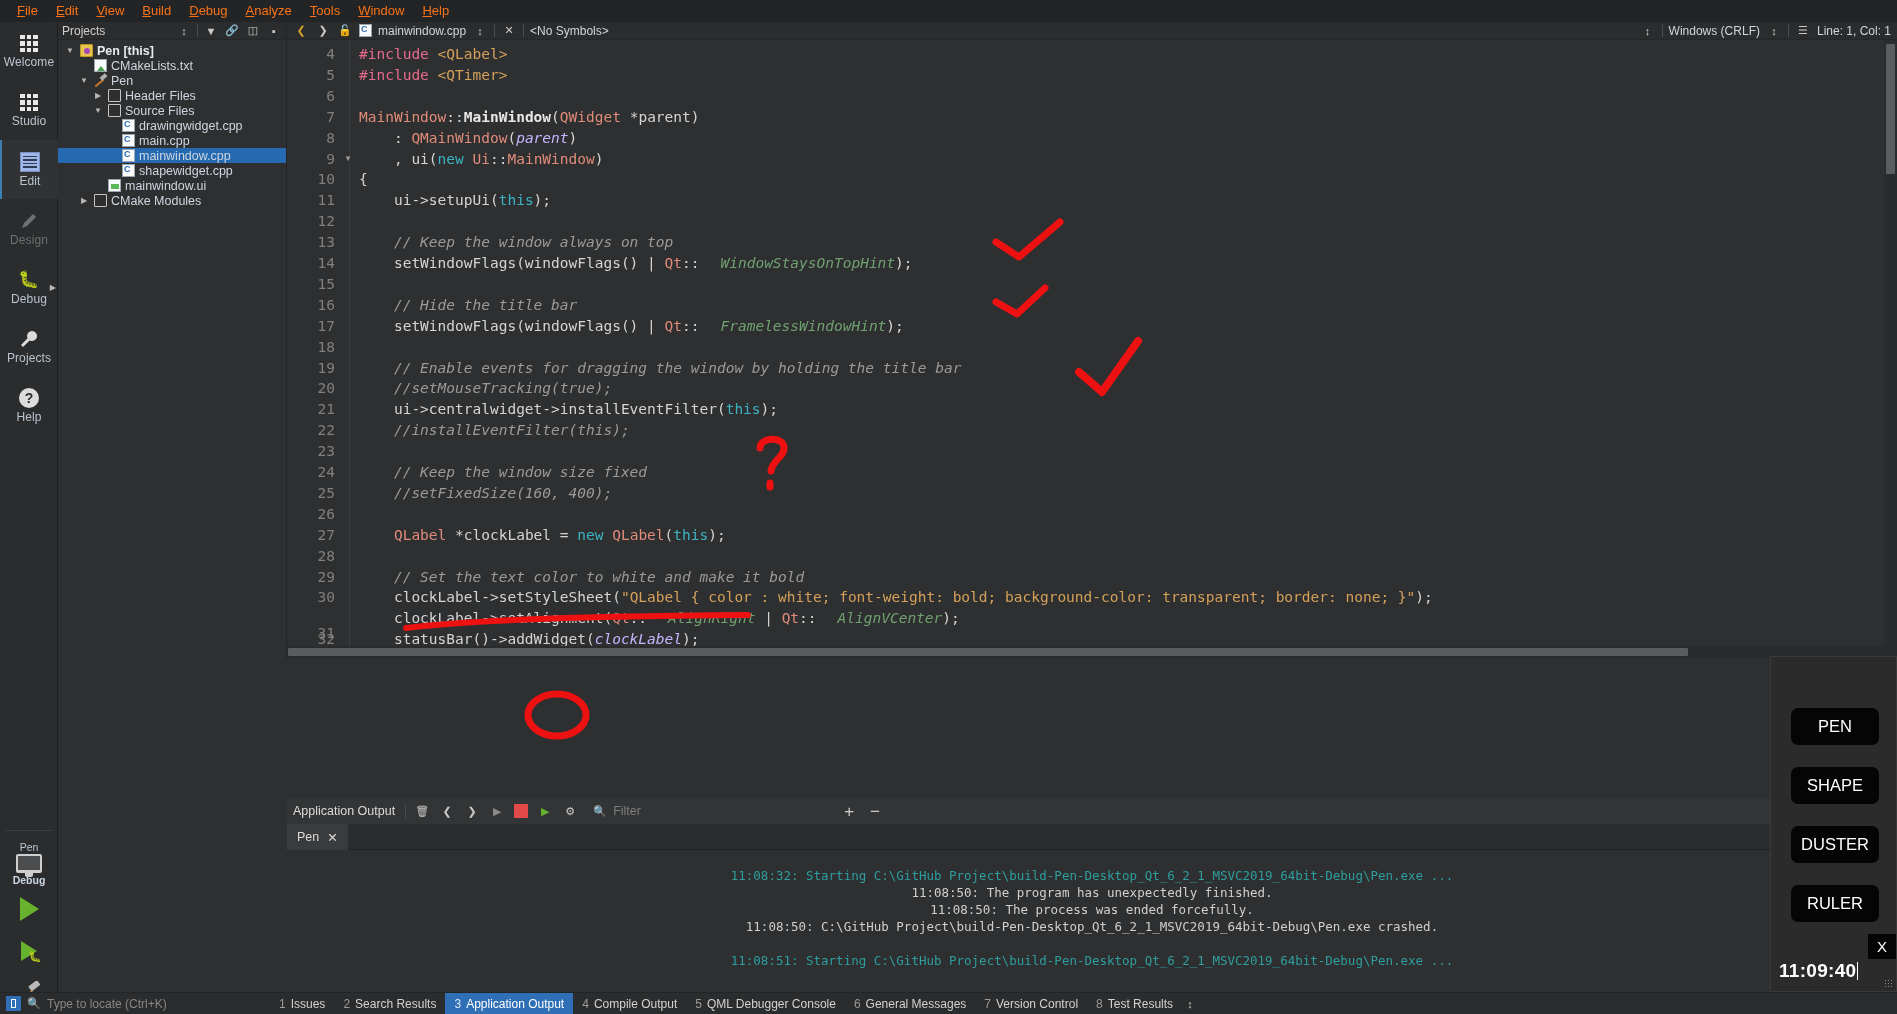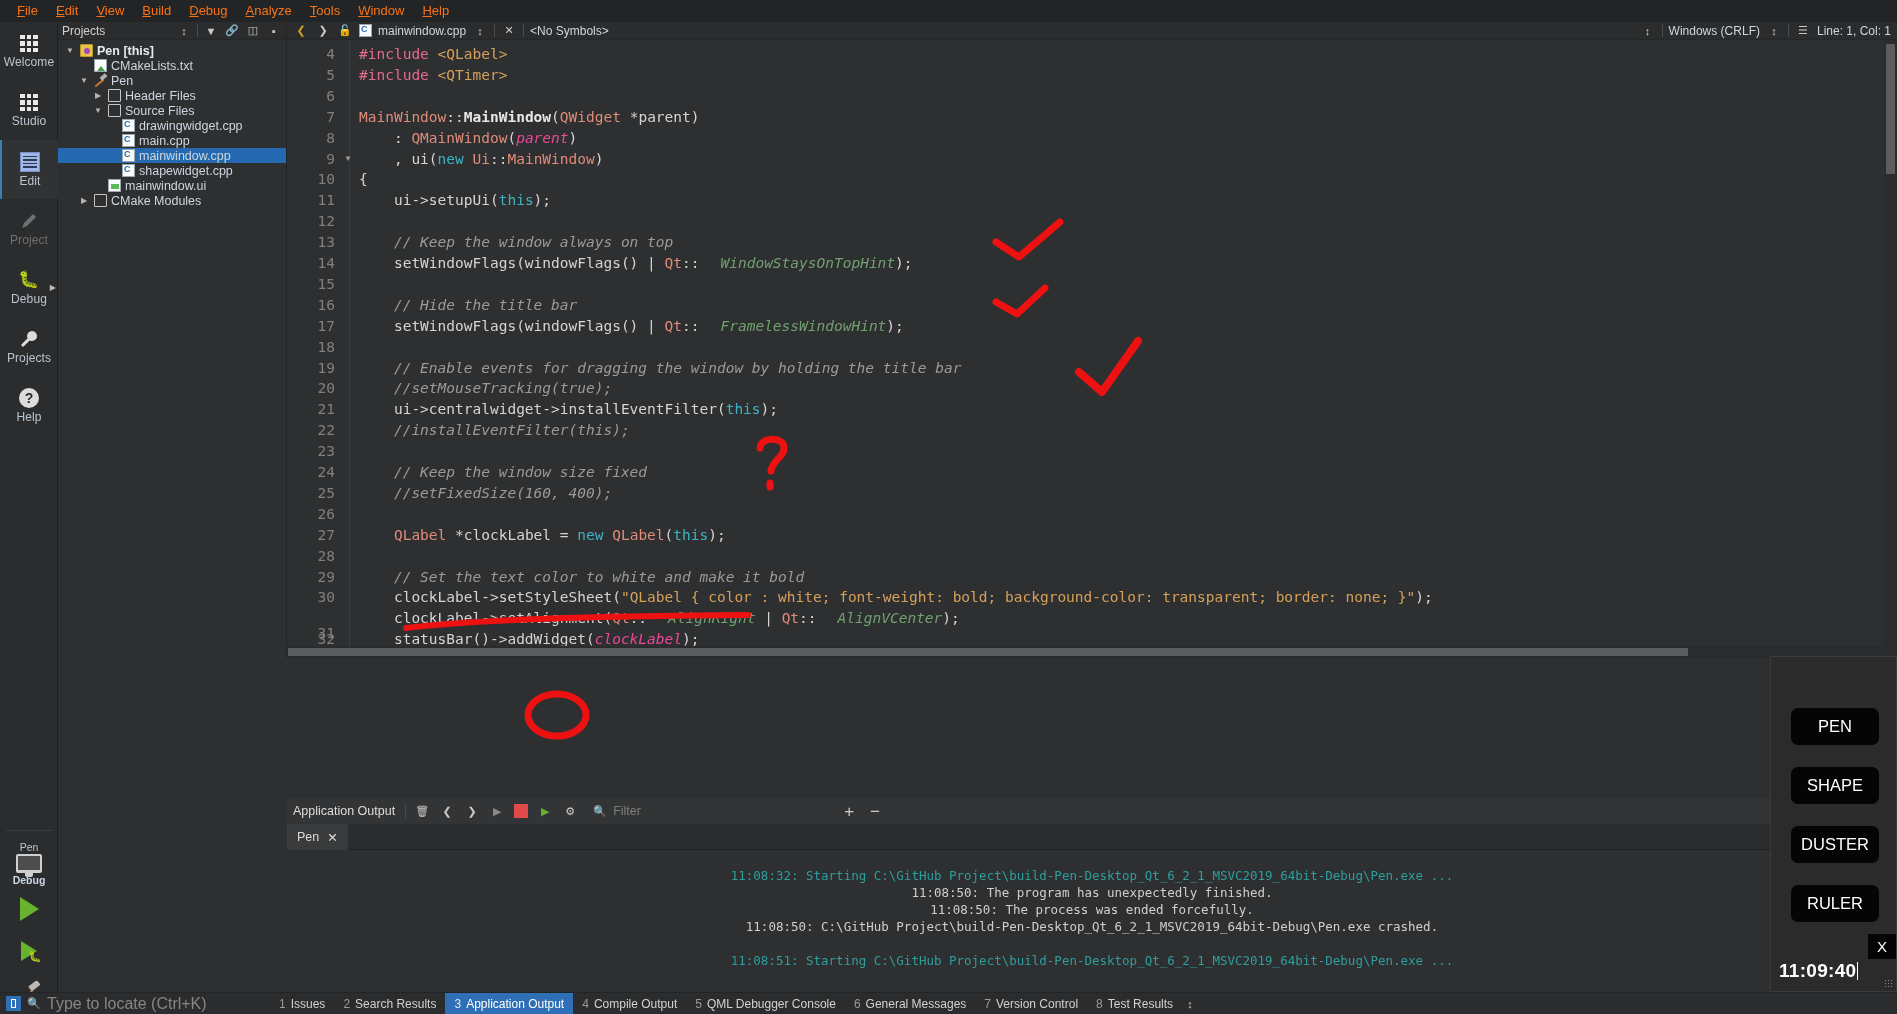--- a/index.html
+++ b/index.html
@@ -128,21 +128,21 @@
   .lines { position:absolute; left:72px; top:0; }
   
   .k-pre   { color:#e56a8c; }      
   .k-str   { color:#d4a05a; }      
   .k-type  { color:#e08b7a; }      
   .k-kw    { color:#3cb3c4; }      
   .k-fn    { color:#e7e7e7; font-weight:bold; }
   .k-plain { color:#d4d4d4; }
   .k-cmt   { color:#9a9a9a; font-style:italic; }
   .k-en    { color:#70a070; font-style:italic;margin-left:21px; }
-  .k-var   { color:#ec4899; font-style:italic; }
+  .k-var   { color:#c4b5fd; font-style:italic; }
   .k-ns    { color:#e08b7a; }
 
   .scrollv {
     position:absolute; right:0; top:0; width:13px; height:618px; background:#2a2b2c;
   }
   .scrollv i { position:absolute; left:2px; top:4px; width:9px; height:130px;
       background:#5b5c5d; border-radius:1px; display:block; }
   .scrollh {
     position:absolute; left:287px; top:646px; width:1597px; height:12px; background:#2a2b2c;
   }
@@ -178,21 +178,21 @@
 
   
   .statusbar {
     position:absolute; left:0; bottom:0; width:1897px; height:22px; background:#2b2c2d;
     display:flex; align-items:center; gap:0; border-top:1px solid #232425;
   }
   .locbox { display:flex; align-items:center; gap:5px; padding-left:6px; width:270px; }
   .locsq { width:15px; height:15px; background:#2e6fb5; display:flex; align-items:center;
       justify-content:center; }
   .locsq i { width:5px; height:9px; border:1px solid #fff; display:block; }
-  .locbox .ph { color:#868686; font-size:16px; }
+  .locbox .ph { color:#868686; font-size:12px; }
   .sbtabs { display:flex; align-items:center; height:22px; }
   .sbtab { display:flex; align-items:center; gap:5px; padding:0 9px; height:22px;
       font-size:12px; color:#d2d2d2; cursor:default; }
   .sbtab .num { color:#9a9a9a; }
   .sbtab.act { background:#2e6fb5; color:#fff; }
   .sbtab.act .num { color:#dbe8f6; }
 
   
   .penapp {
     position:absolute; right:0; top:656px; width:127px; height:336px; background:#2b2b2b;
@@ -275,21 +275,21 @@
             <i></i>
             <i></i>
             <i></i>
           </span>
           <span class="lbl">Edit</span>
         </div>
         <div class="mode dim">
           <svg width="20" height="20" viewBox="0 0 20 20">
             <path d="M3 17 L5 12 L14 3 L17 6 L8 15 Z" fill="#6e6f70"></path>
           </svg>
-          <span class="lbl">Project</span>
+          <span class="lbl">Design</span>
         </div>
         <div class="mode" style="position: relative;">
           <span style="font-size:17px;color:#e0e0e0">🐛</span>
           <span class="lbl">Debug</span>
           <span style="position:absolute;right:2px;font-size:8px;color:#bbb">▶</span>
         </div>
         <div class="mode">
           <svg width="20" height="20" viewBox="0 0 20 20">
             <path d="M13 2a5 5 0 0 0-4.4 7.3L2 16l2 2 6.7-6.6A5 5 0 1 0 13 2z" fill="#dcdcdc"></path>
           </svg>

